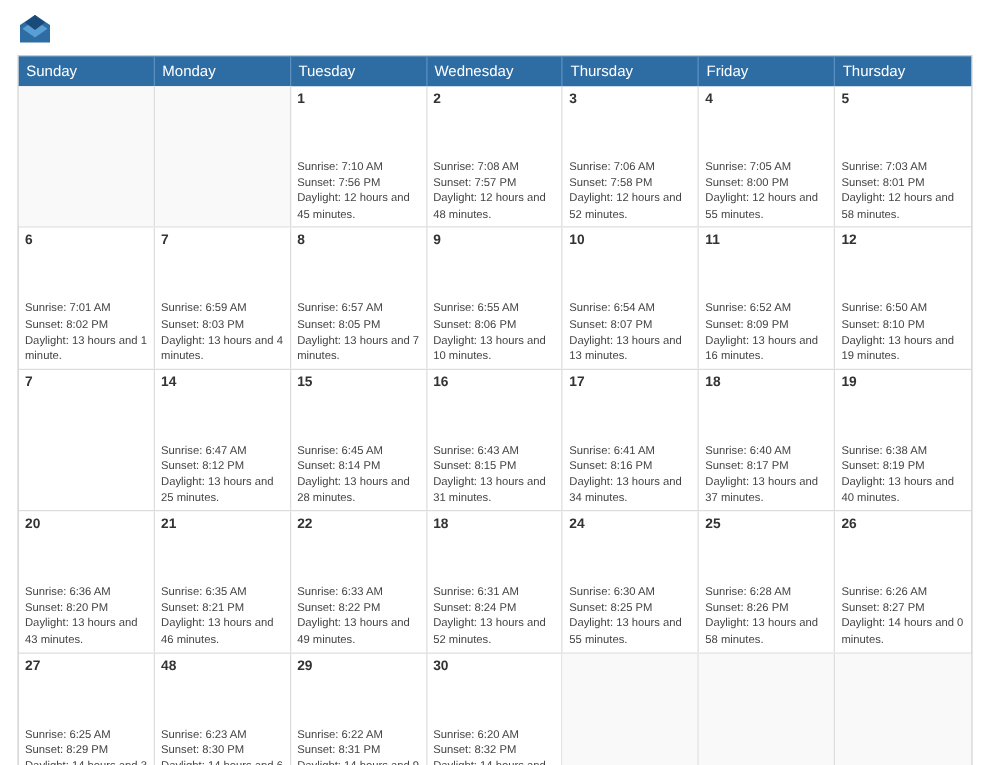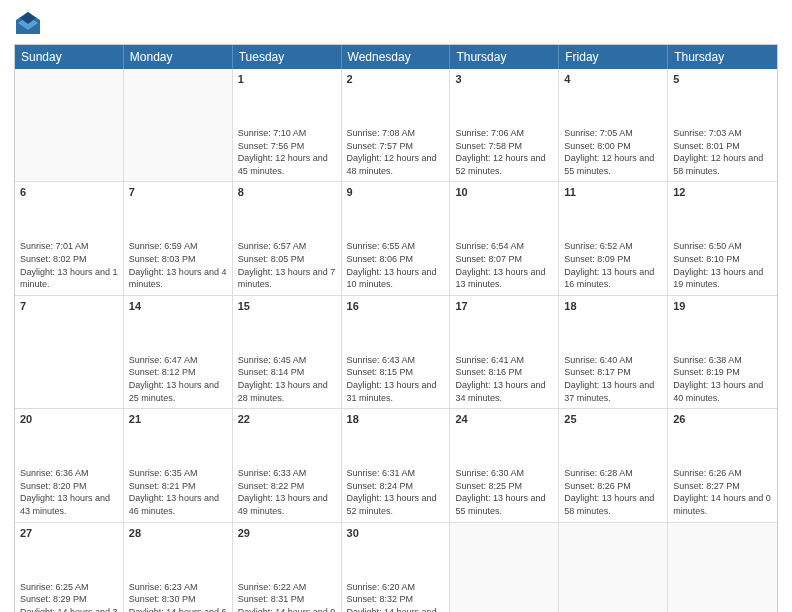--- a/index.html
+++ b/index.html
@@ -261,21 +261,21 @@
             <span class="day-num">26</span>
             <div class="cell-text">Sunrise: 6:26 AM<br>Sunset: 8:27 PM<br>Daylight: 14 hours and 0 minutes.</div>
           </div>
         </div>
         <div class="cal-row">
           <div class="cal-cell">
             <span class="day-num">27</span>
             <div class="cell-text">Sunrise: 6:25 AM<br>Sunset: 8:29 PM<br>Daylight: 14 hours and 3 minutes.</div>
           </div>
           <div class="cal-cell">
-            <span class="day-num">28</span>
+            <span class="day-num">48</span>
             <div class="cell-text">Sunrise: 6:23 AM<br>Sunset: 8:30 PM<br>Daylight: 14 hours and 6 minutes.</div>
           </div>
           <div class="cal-cell">
             <span class="day-num">29</span>
             <div class="cell-text">Sunrise: 6:22 AM<br>Sunset: 8:31 PM<br>Daylight: 14 hours and 9 minutes.</div>
           </div>
           <div class="cal-cell">
             <span class="day-num">30</span>
             <div class="cell-text">Sunrise: 6:20 AM<br>Sunset: 8:32 PM<br>Daylight: 14 hours and 11 minutes.</div>
           </div>

